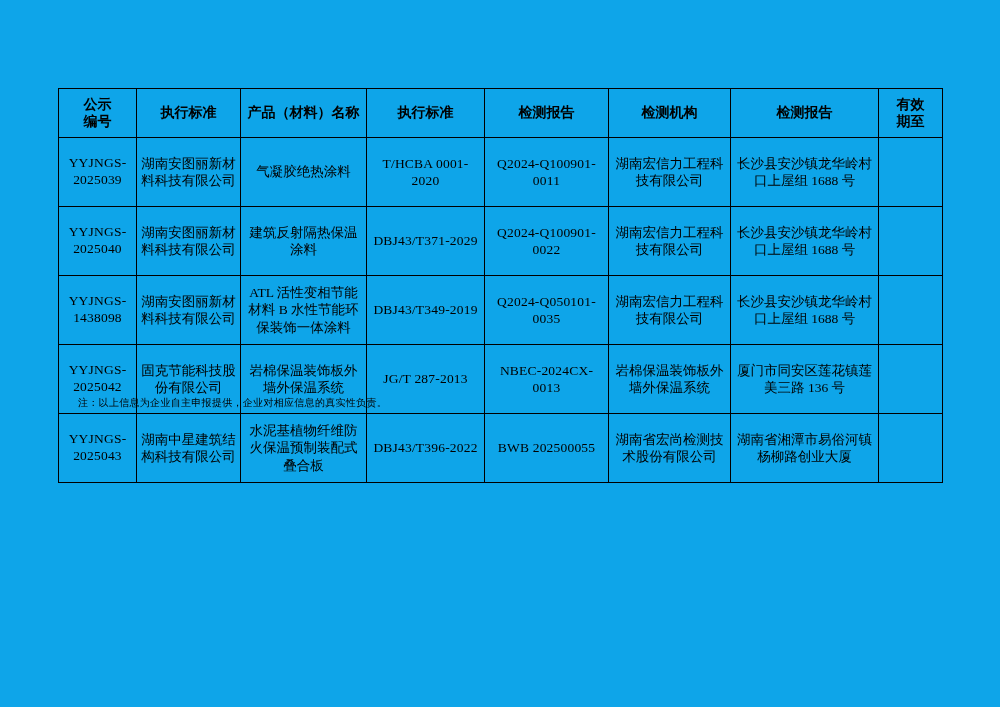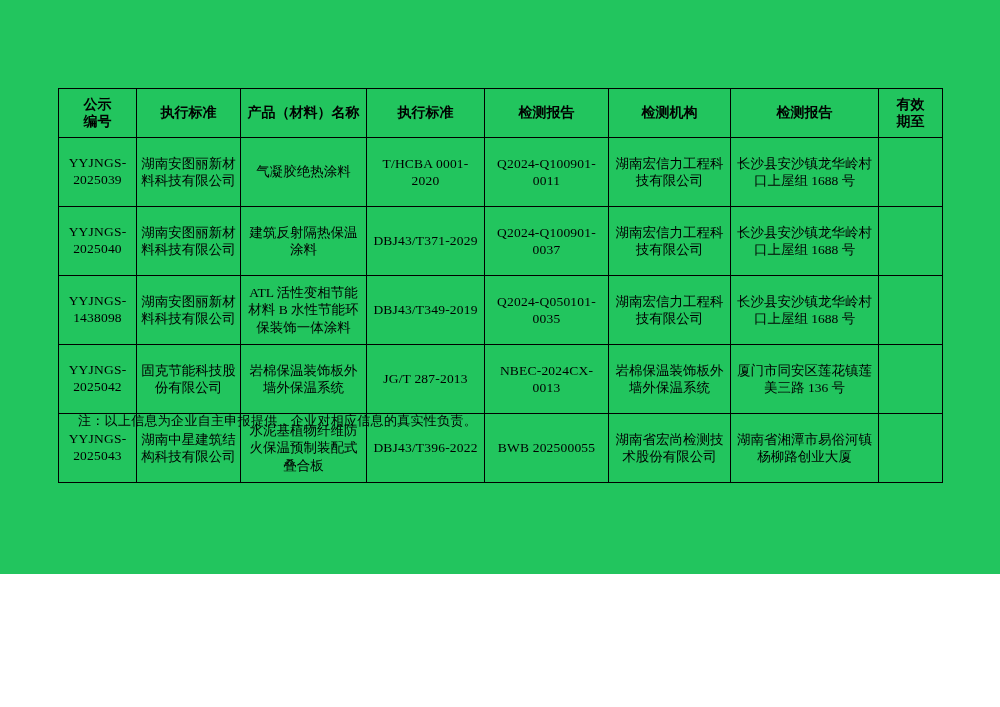--- a/index.html
+++ b/index.html
@@ -13,22 +13,22 @@
     font-family: "Liberation Serif", "DejaVu Serif", serif;
     color: #000000;
     position: relative;
     overflow: hidden;
   }
   .page {
     position: absolute;
     left: 0;
     top: 0;
     width: 1000px;
-    height: 574px;
-    background: #22c55e;
+    height: 707px;
+    background: #0ea5e9;
   }
   .table-wrap {
     position: absolute;
     left: 58px;
     top: 88px;
     width: 884px;
   }
   table.pub-table {
     border-collapse: collapse;
     width: 884px;
@@ -73,22 +73,22 @@
   .std-cell {
     font-size: 13px;
     letter-spacing: 0.2px;
   }
   .row-body td {
     height: 62px;
   }
   .note {
     position: absolute;
     left: 78px;
-    top: 412px;
-    font-size: 13px;
+    top: 396px;
+    font-size: 10px;
     letter-spacing: 0.3px;
     font-family: "Liberation Serif", "DejaVu Serif", serif;
   }
   .hdr-two-line {
     display: block;
     line-height: 1.25;
   }
 </style>
 </head>
 <body>
@@ -140,21 +140,21 @@
           <td class="cell-cn"></td>
         </tr>
         <tr class="row-body">
           <td class="cell-num">
             <span class="hdr-two-line">YYJNGS-</span>
             <span class="hdr-two-line">2025040</span>
           </td>
           <td class="cell-cn">湖南安图丽新材料科技有限公司</td>
           <td class="cell-cn">建筑反射隔热保温涂料</td>
           <td class="std-cell">DBJ43/T371-2029</td>
-          <td class="std-cell">Q2024-Q100901-0037</td>
+          <td class="std-cell">Q2024-Q100901-0022</td>
           <td class="cell-cn">湖南宏信力工程科技有限公司</td>
           <td class="cell-cn">长沙县安沙镇龙华岭村口上屋组 1688 号</td>
           <td class="cell-cn"></td>
         </tr>
         <tr class="row-body">
           <td class="cell-num">
             <span class="hdr-two-line">YYJNGS-</span>
             <span class="hdr-two-line">1438098</span>
           </td>
           <td class="cell-cn">湖南安图丽新材料科技有限公司</td>

